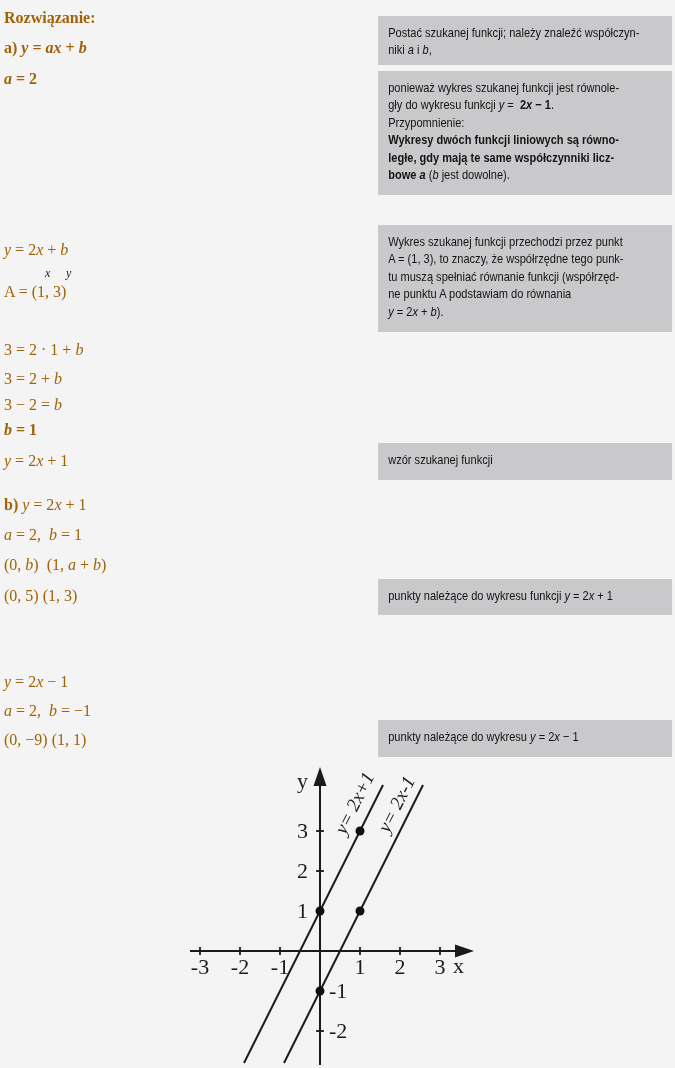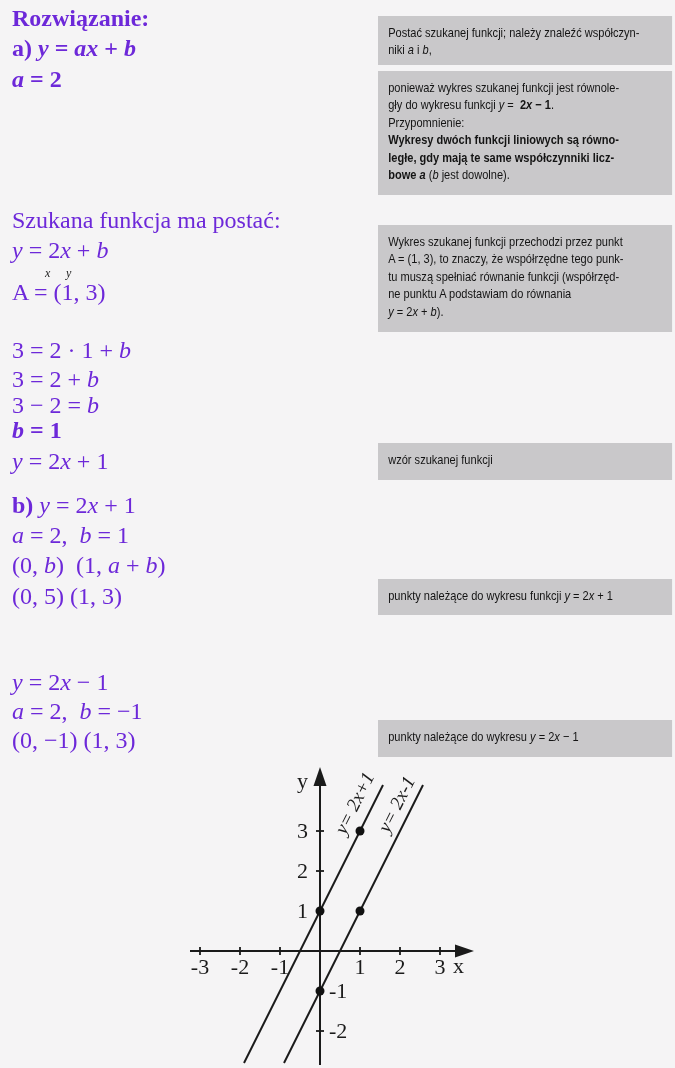--- a/index.html
+++ b/index.html
@@ -3,22 +3,22 @@
 <meta charset="utf-8">
 <style>
   html,body { margin:0; padding:0; background:#e8e8e8; }
   .page {
     position:relative; width:675px; height:1068px;
     background:#f5f4f5; color:#1d1d1d; overflow:hidden;
     font-family:"Liberation Serif", serif;
   }
   
   .ln {
-    position:absolute; left:12px; font-size:24px; line-height:22px;
-    white-space:pre-wrap; color:#6d28d9;
+    position:absolute; left:4px; font-size:16px; line-height:22px;
+    white-space:pre-wrap; color:#a16207;
   }
   .ln.bold { font-weight:bold; }
   .sup {
     position:absolute; font-size:12px; font-style:italic; line-height:12px;
   }
   
   .note {
     position:absolute; left:378px; width:346px; box-sizing:border-box;
     transform:scaleX(0.85); transform-origin:left top;
     background:#c9c8ca; color:#141414;
@@ -39,42 +39,41 @@
 </style>
 </head>
 <body>
 
 <div class="page">
 
   <div class="ln bold" style="top:7px">Rozwiązanie:</div>
   <div class="ln bold" style="top:37px">a) <i>y</i> = <i>ax</i> + <i>b</i></div>
   <div class="ln bold" style="top:68px"><i>a</i> = 2</div>
 
-  <div class="ln" style="top:209px">Szukana funkcja ma postać:</div>
   <div class="ln" style="top:239px"><i>y</i> = 2<i>x</i> + <i>b</i></div>
 
   <span class="sup" style="left:45px; top:267px">x</span>
   <span class="sup" style="left:66px; top:267px">y</span>
   <div class="ln" style="top:281px">A = (1, 3)</div>
 
   <div class="ln" style="top:339px">3 = 2 · 1 + <i>b</i></div>
   <div class="ln" style="top:368px">3 = 2 + <i>b</i></div>
   <div class="ln" style="top:394px">3 − 2 = <i>b</i></div>
   <div class="ln bold" style="top:419px"><i>b</i> = 1</div>
 
   <div class="ln" style="top:450px"><i>y</i> = 2<i>x</i> + 1</div>
 
   <div class="ln" style="top:494px"><b>b)</b> <i>y</i> = 2<i>x</i> + 1</div>
   <div class="ln" style="top:524px"><i>a</i> = 2,  <i>b</i> = 1</div>
   <div class="ln" style="top:554px">(0, <i>b</i>)  (1, <i>a</i> + <i>b</i>)</div>
   <div class="ln" style="top:585px">(0, 5) (1, 3)</div>
 
   <div class="ln" style="top:671px"><i>y</i> = 2<i>x</i> − 1</div>
   <div class="ln" style="top:700px"><i>a</i> = 2,  <i>b</i> = −1</div>
-  <div class="ln" style="top:729px">(0, −1) (1, 3)</div>
+  <div class="ln" style="top:729px">(0, −9) (1, 1)</div>
 
   <div class="note" style="top:16px;  height:49px;">Postać szukanej funkcji; należy znaleźć współczyn-<br>niki <i>a</i> i <i>b</i>,</div>
   <div class="note" style="top:71px;  height:124px;">ponieważ wykres szukanej funkcji jest równole-<br>gły do wykresu funkcji <i>y</i> =  <b>2<i>x</i> − 1</b>.<br>Przypomnienie:<br><b>Wykresy dwóch funkcji liniowych są równo-<br>ległe, gdy mają te same współczynniki licz-<br>bowe <i>a</i></b> (<i>b</i> jest dowolne).</div>
   <div class="note" style="top:225px; height:107px;">Wykres szukanej funkcji przechodzi przez punkt<br>A = (1, 3), to znaczy, że współrzędne tego punk-<br>tu muszą spełniać równanie funkcji (współrzęd-<br>ne punktu A podstawiam do równania<br><i>y</i> = 2<i>x</i> + <i>b</i>).</div>
   <div class="note" style="top:443px; height:37px;">wzór szukanej funkcji</div>
   <div class="note" style="top:579px; height:36px;">punkty należące do wykresu funkcji <i>y</i> = 2<i>x</i> + 1</div>
   <div class="note" style="top:720px; height:37px;">punkty należące do wykresu <i>y</i> = 2<i>x</i> − 1</div>
 
   <div class="graph-wrap">
     <svg id="graph-svg" width="400" height="306" viewBox="0 0 400 306">

